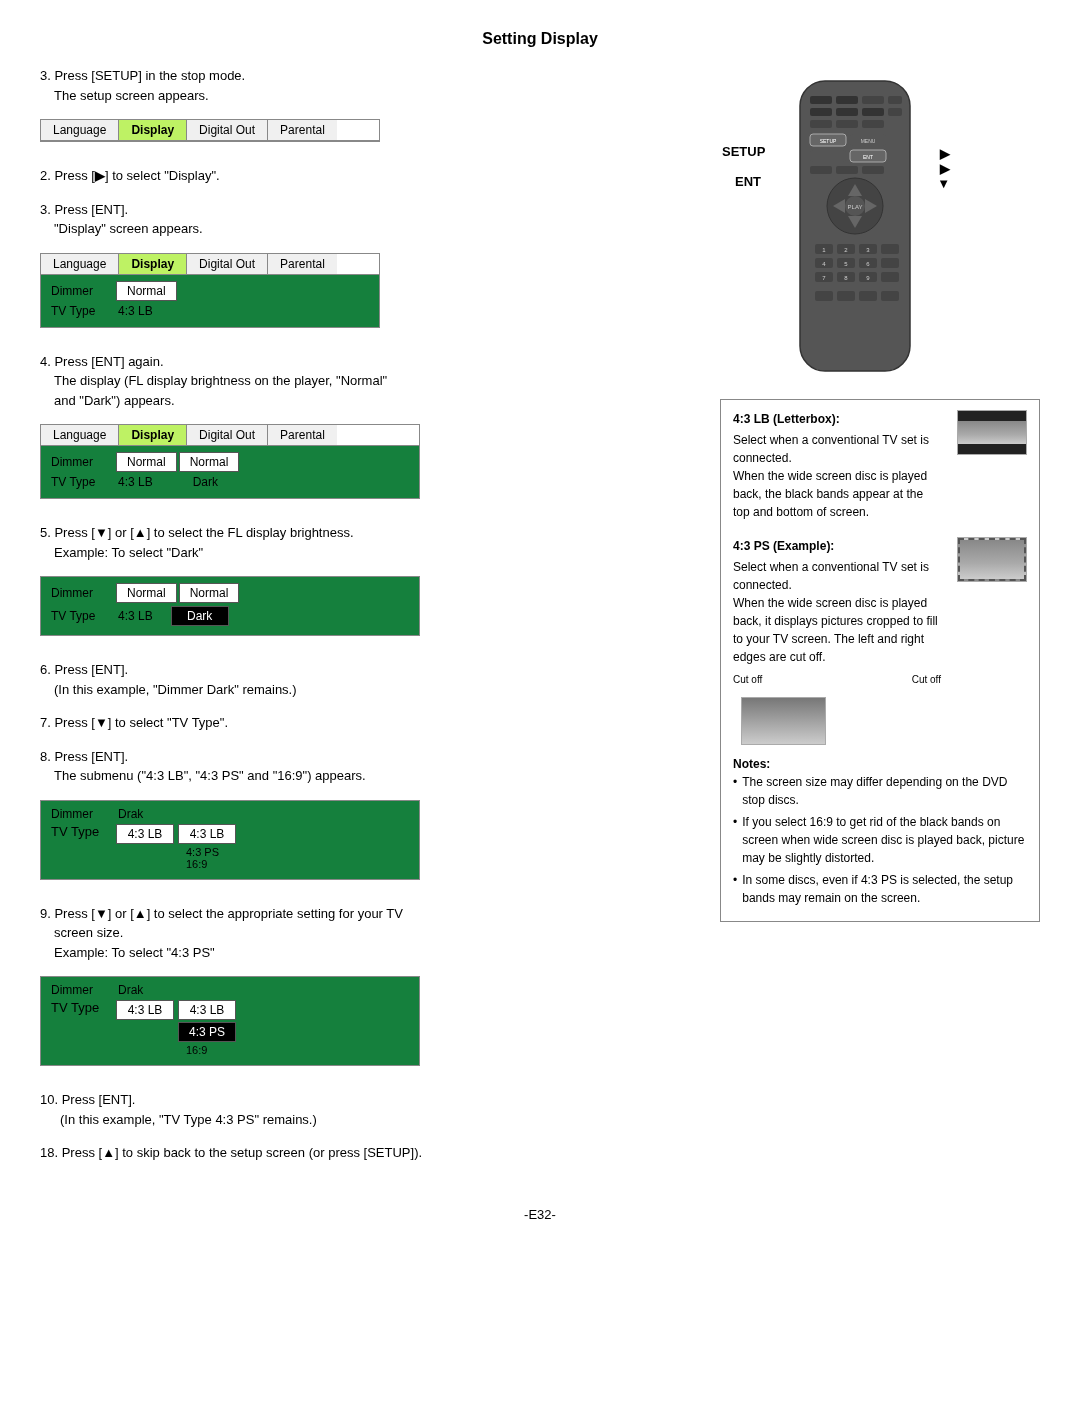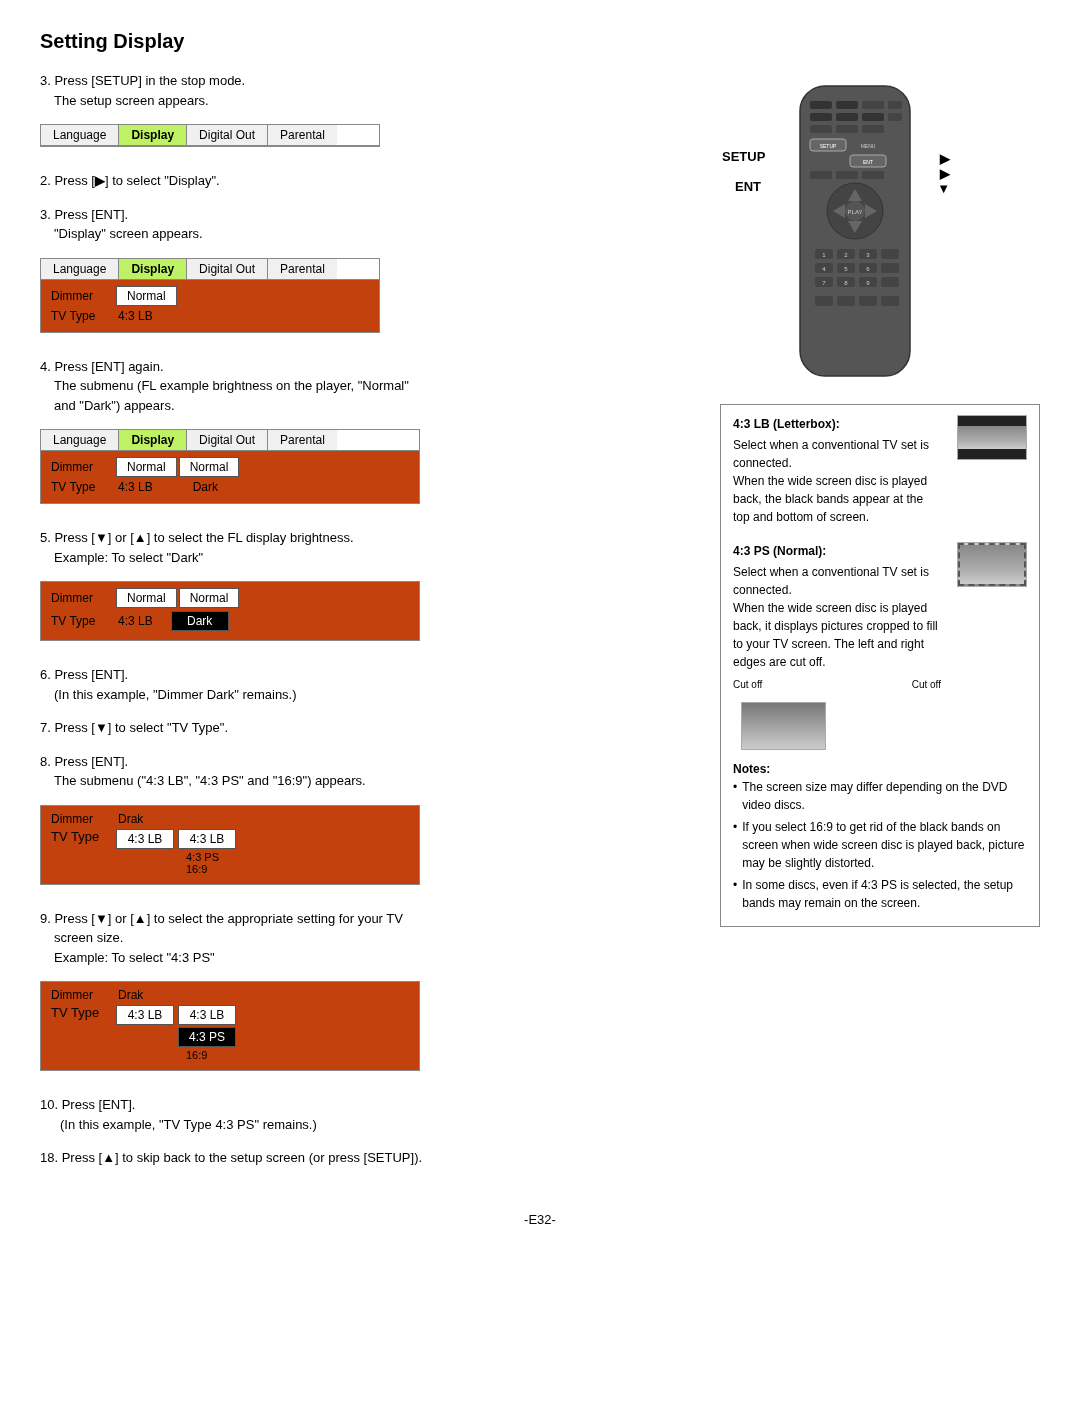--- a/index.html
+++ b/index.html
@@ -6,23 +6,24 @@
     body {
       background: #fff;
       font-family: Arial, Helvetica, sans-serif;
       font-size: 13px;
       color: #000;
       width: 1080px;
       min-height: 1407px;
       padding: 30px 40px;
     }
     h1 {
-      font-size: 20px;
+      font-size: 16px;
       font-weight: bold;
       margin-bottom: 18px;
+      text-align: center;
     }
     .main-layout {
       display: flex;
       gap: 20px;
     }
     .left-col {
       flex: 1;
       min-width: 0;
     }
     .right-col {
@@ -46,21 +47,21 @@
     .menu-tab {
       padding: 3px 12px;
       font-size: 12px;
       border-right: 1px solid #888;
       background: #f0f0f0;
     }
     .menu-tab:last-child { border-right: none; }
     .menu-tab.active { background: #bef264; font-weight: bold; }
     .menu-body {
       padding: 6px 10px;
-      background: #c2410c;
+      background: #15803d;
     }
     .menu-row {
       display: flex;
       align-items: center;
       margin-bottom: 3px;
       font-size: 12px;
     }
     .menu-label {
       width: 65px;
     }
@@ -198,21 +199,21 @@
           <div class="menu-row">
             <span class="menu-label">TV Type</span>
             <span style="padding-left:2px;">4:3 LB</span>
           </div>
         </div>
       </div>
     </div>
 
     <div class="step-block">
       <p>4. Press [ENT] again.<br>
-      <span style="padding-left:14px;">The submenu (FL example brightness on the player, "Normal"</span><br>
+      <span style="padding-left:14px;">The display (FL display brightness on the player, "Normal"</span><br>
       <span style="padding-left:14px;">and "Dark") appears.</span></p>
 
       
       <div class="menu-box" style="min-width:380px;">
         <div class="menu-tabs">
           <div class="menu-tab">Language</div>
           <div class="menu-tab active">Display</div>
           <div class="menu-tab">Digital Out</div>
           <div class="menu-tab">Parental</div>
         </div>
@@ -421,21 +422,21 @@
               <div class="tv-city"></div>
               <div class="tv-letterbox-bottom"></div>
             </div>
           </div>
         </div>
       </div>
 
       <div class="info-section">
         <div style="display:flex; gap:8px;">
           <div style="flex:1;">
-            <div class="info-title">4:3 PS (Normal):</div>
+            <div class="info-title">4:3 PS (Example):</div>
             <p>Select when a conventional TV set is connected.<br>When the wide screen disc is played back, it displays pictures cropped to fill to your TV screen. The left and right edges are cut off.</p>
             <div class="cutoff-labels">
               <span>Cut off</span>
               <span>Cut off</span>
             </div>
           </div>
           <div>
             <div class="tv-image">
               <div class="tv-panscan"></div>
             </div>
@@ -450,21 +451,21 @@
               <div class="tv-widescreen"></div>
             </div>
           </div>
         </div>
       </div>
 
       <div class="notes-section">
         <div class="notes-title">Notes:</div>
         <div class="note-item">
           <span class="note-bullet">•</span>
-          <span>The screen size may differ depending on the DVD video discs.</span>
+          <span>The screen size may differ depending on the DVD stop discs.</span>
         </div>
         <div class="note-item">
           <span class="note-bullet">•</span>
           <span>If you select 16:9 to get rid of the black bands on screen when wide screen disc is played back, picture may be slightly distorted.</span>
         </div>
         <div class="note-item">
           <span class="note-bullet">•</span>
           <span>In some discs, even if 4:3 PS is selected, the setup bands may remain on the screen.</span>
         </div>
       </div>

